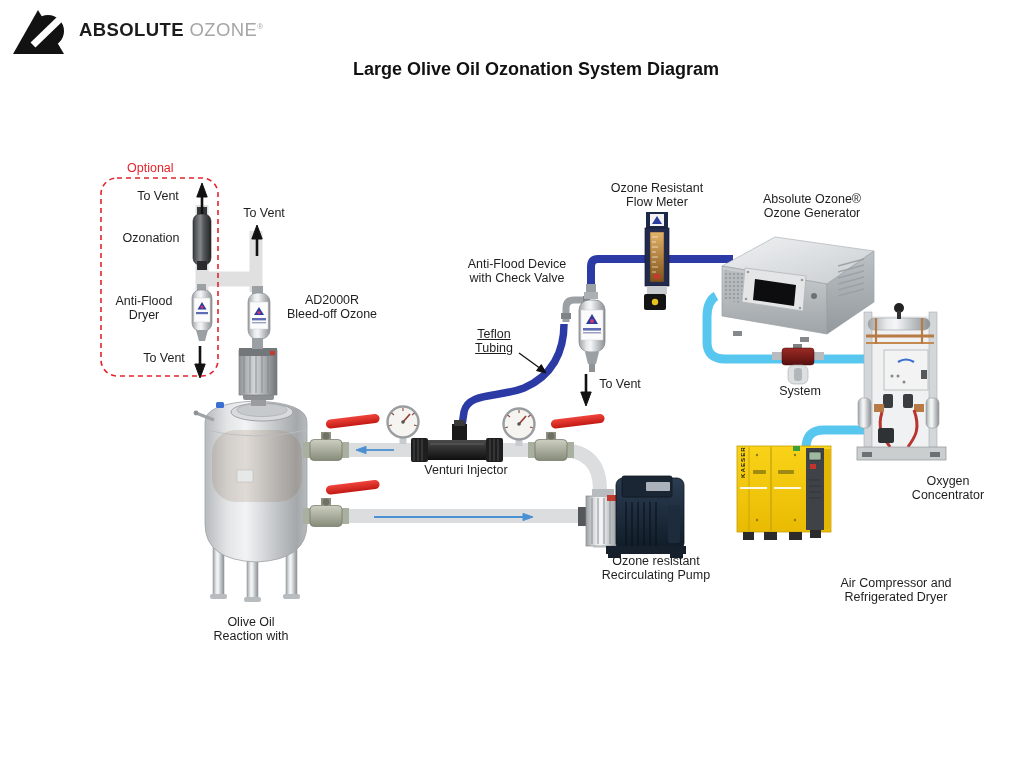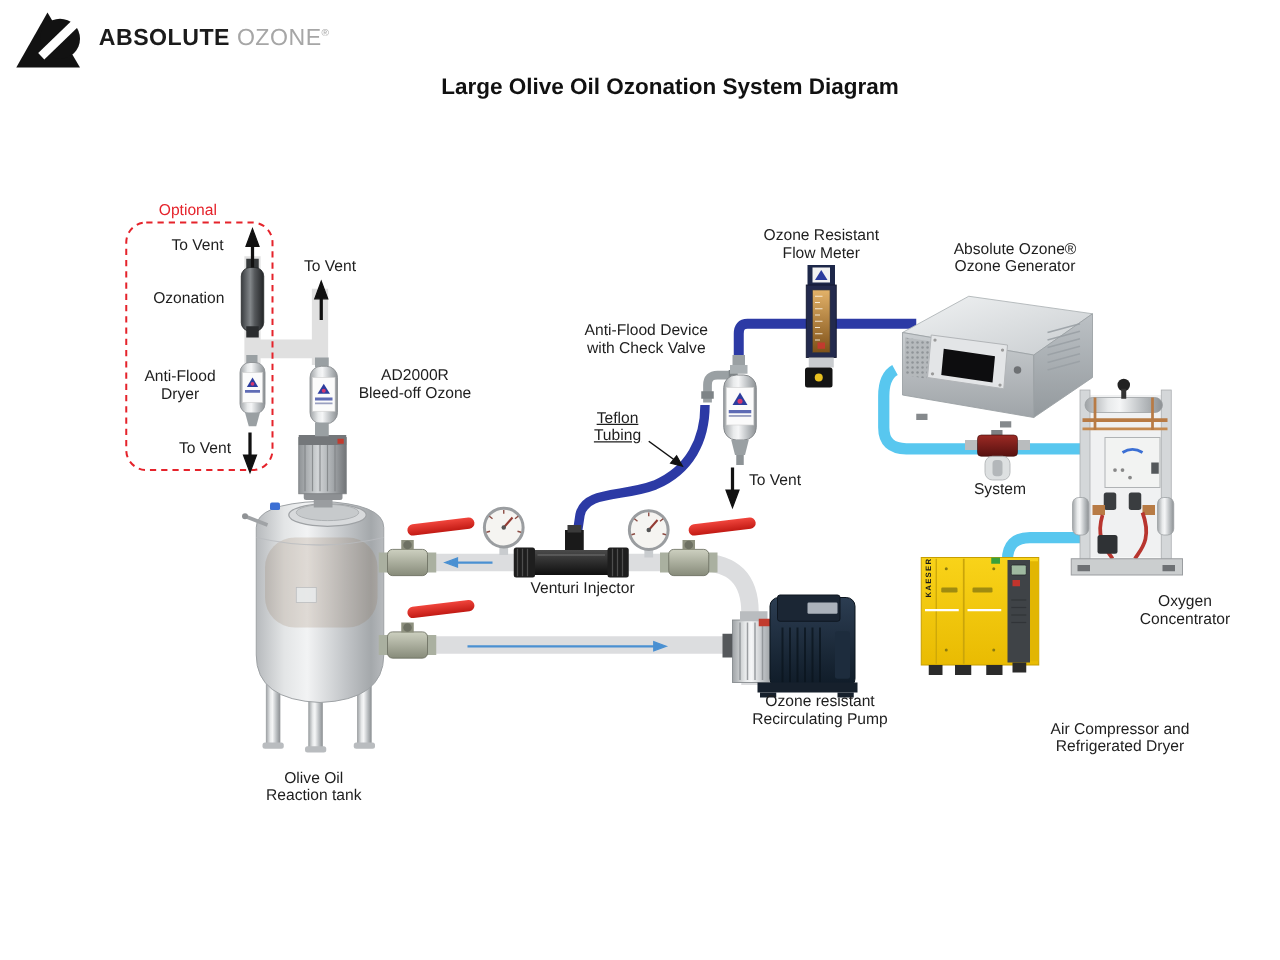--- a/index.html
+++ b/index.html
@@ -469,15 +469,15 @@
 <div class="lbl" style="left:620px;top:377px;">To Vent</div>
 <div class="lbl" style="left:466px;top:463px;">Venturi Injector</div>
 <div class="lbl" style="left:800px;top:384px;">System</div>
 <div class="lbl" style="left:948px;top:474px;">Oxygen
 Concentrator</div>
 <div class="lbl" style="left:896px;top:536px;margin-top:40px;">Air Compressor and
 Refrigerated Dryer</div>
 <div class="lbl" style="left:656px;top:554px;">Ozone resistant
 Recirculating Pump</div>
 <div class="lbl" style="left:251px;top:615px;">Olive Oil
-Reaction tank</div>
+Reaction with</div>
 
 </div>
 
 </body></html>

